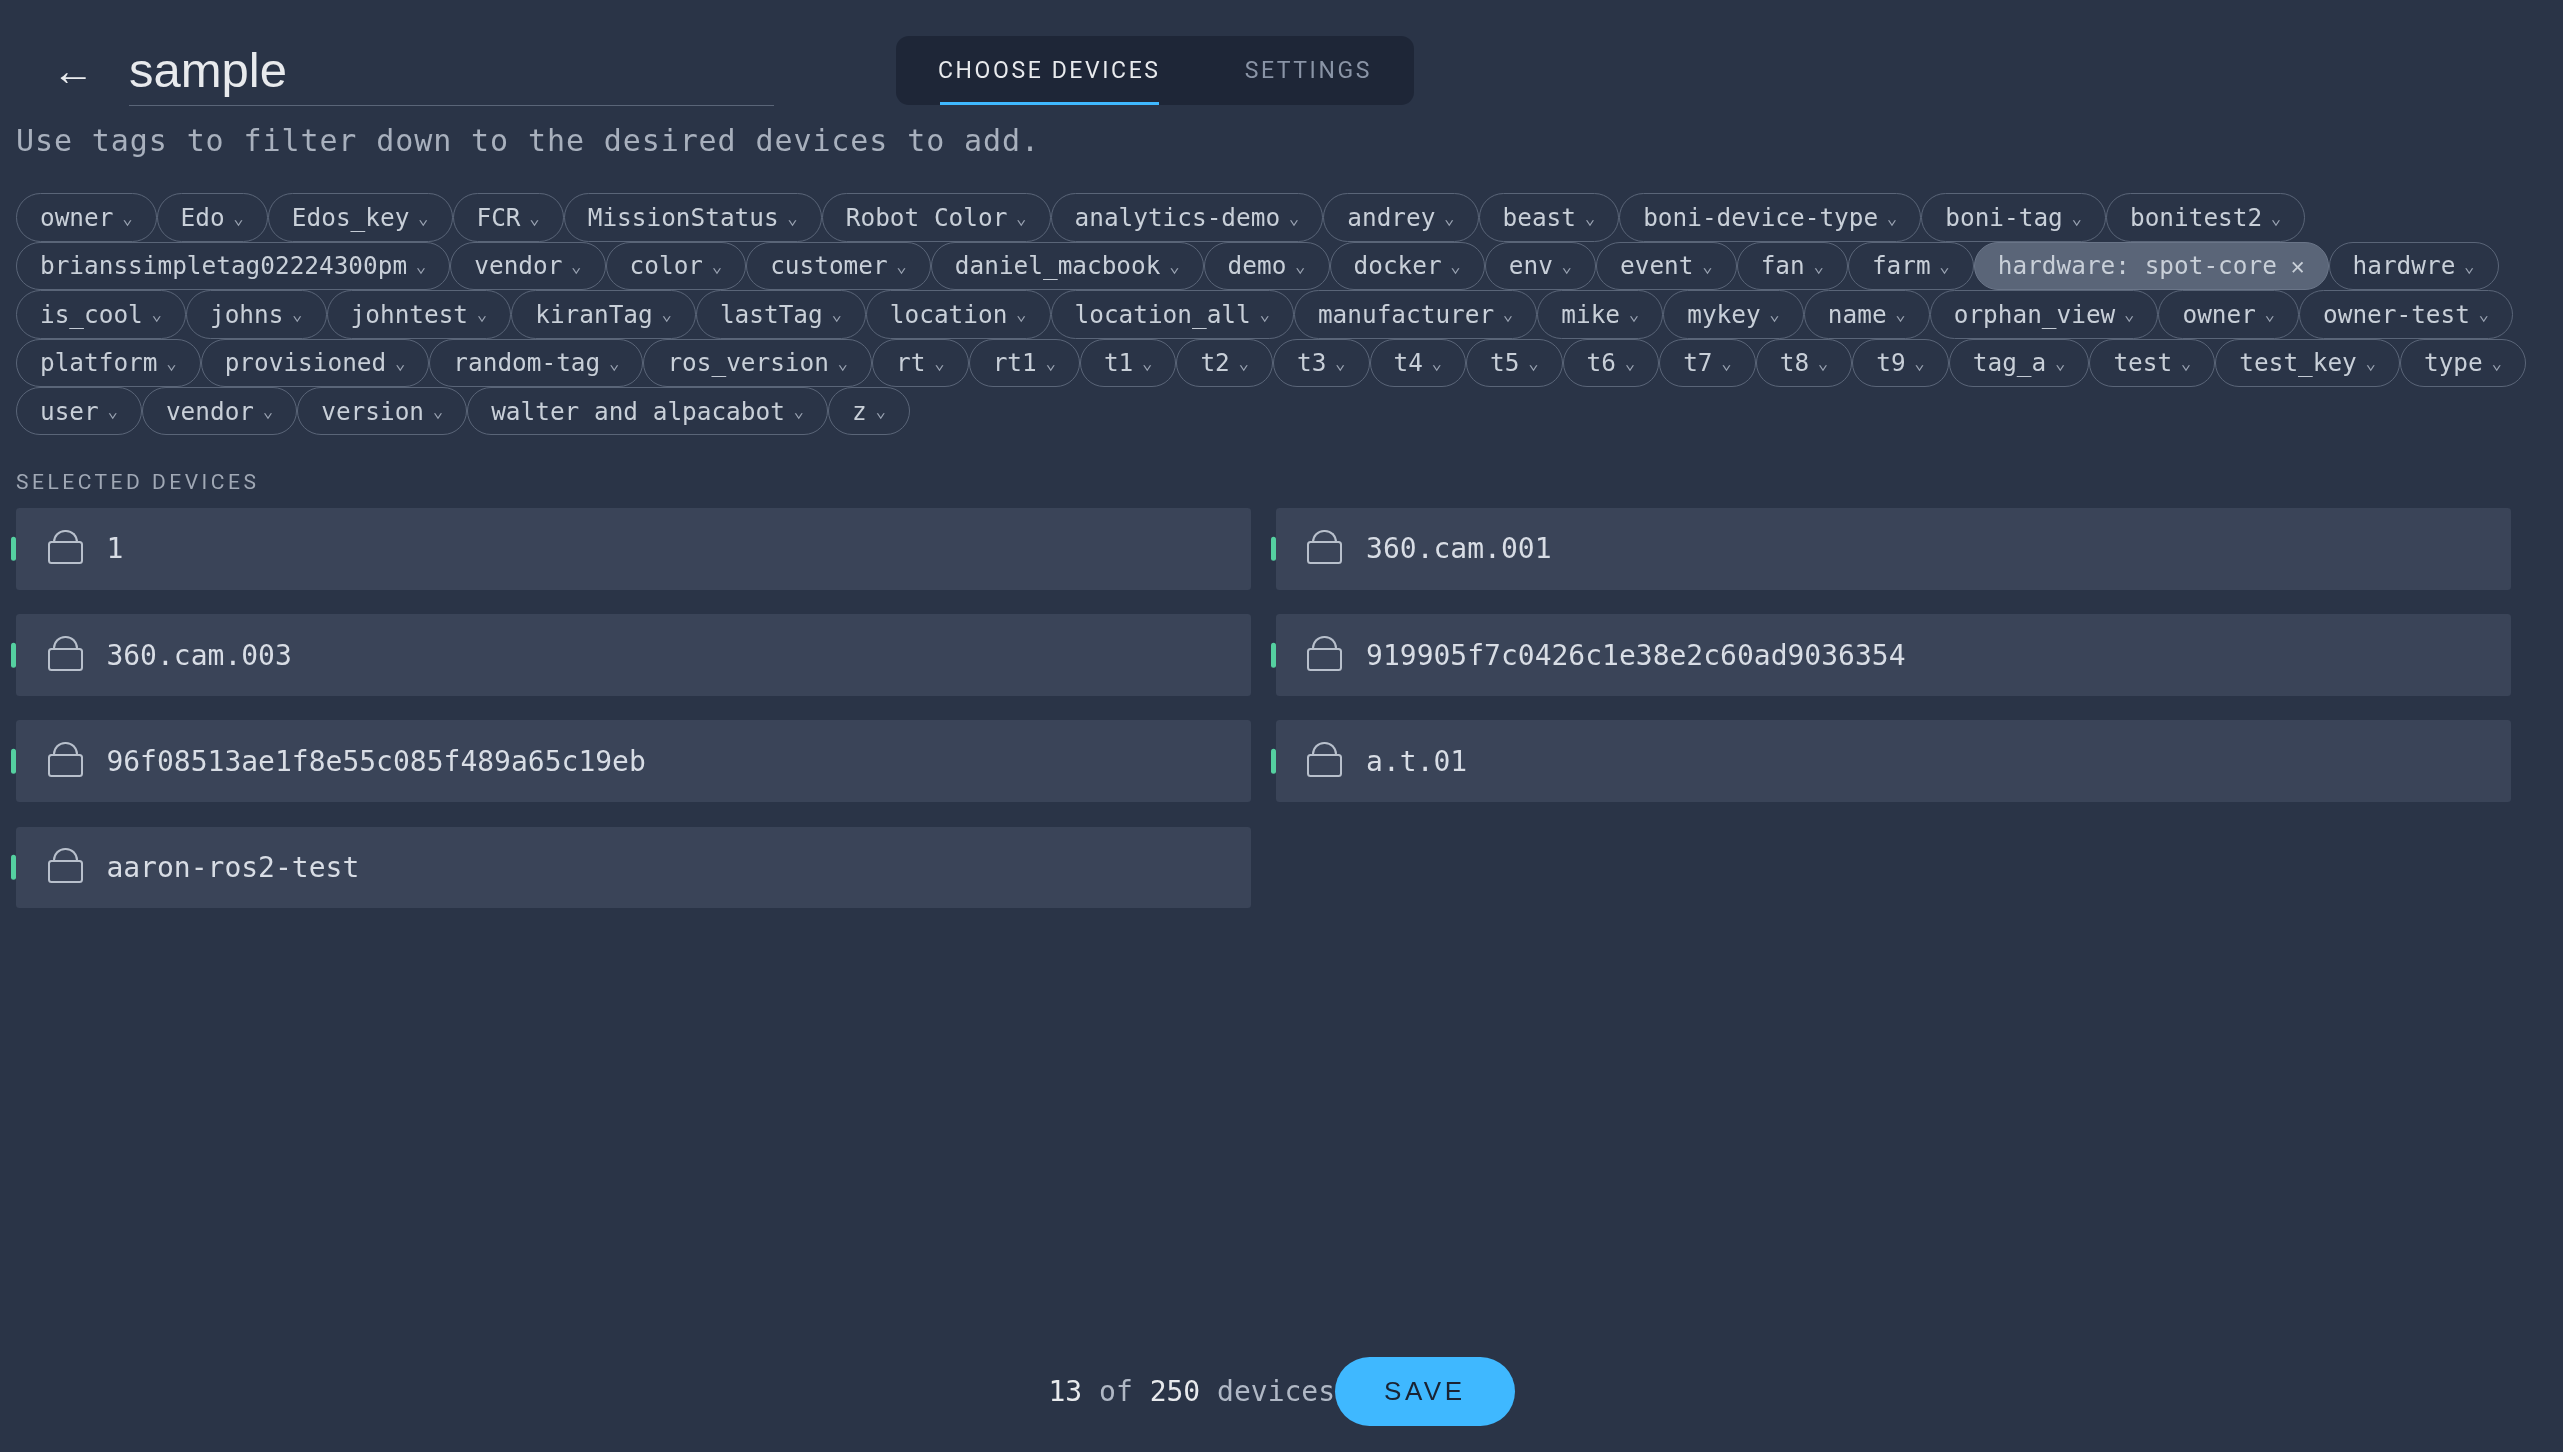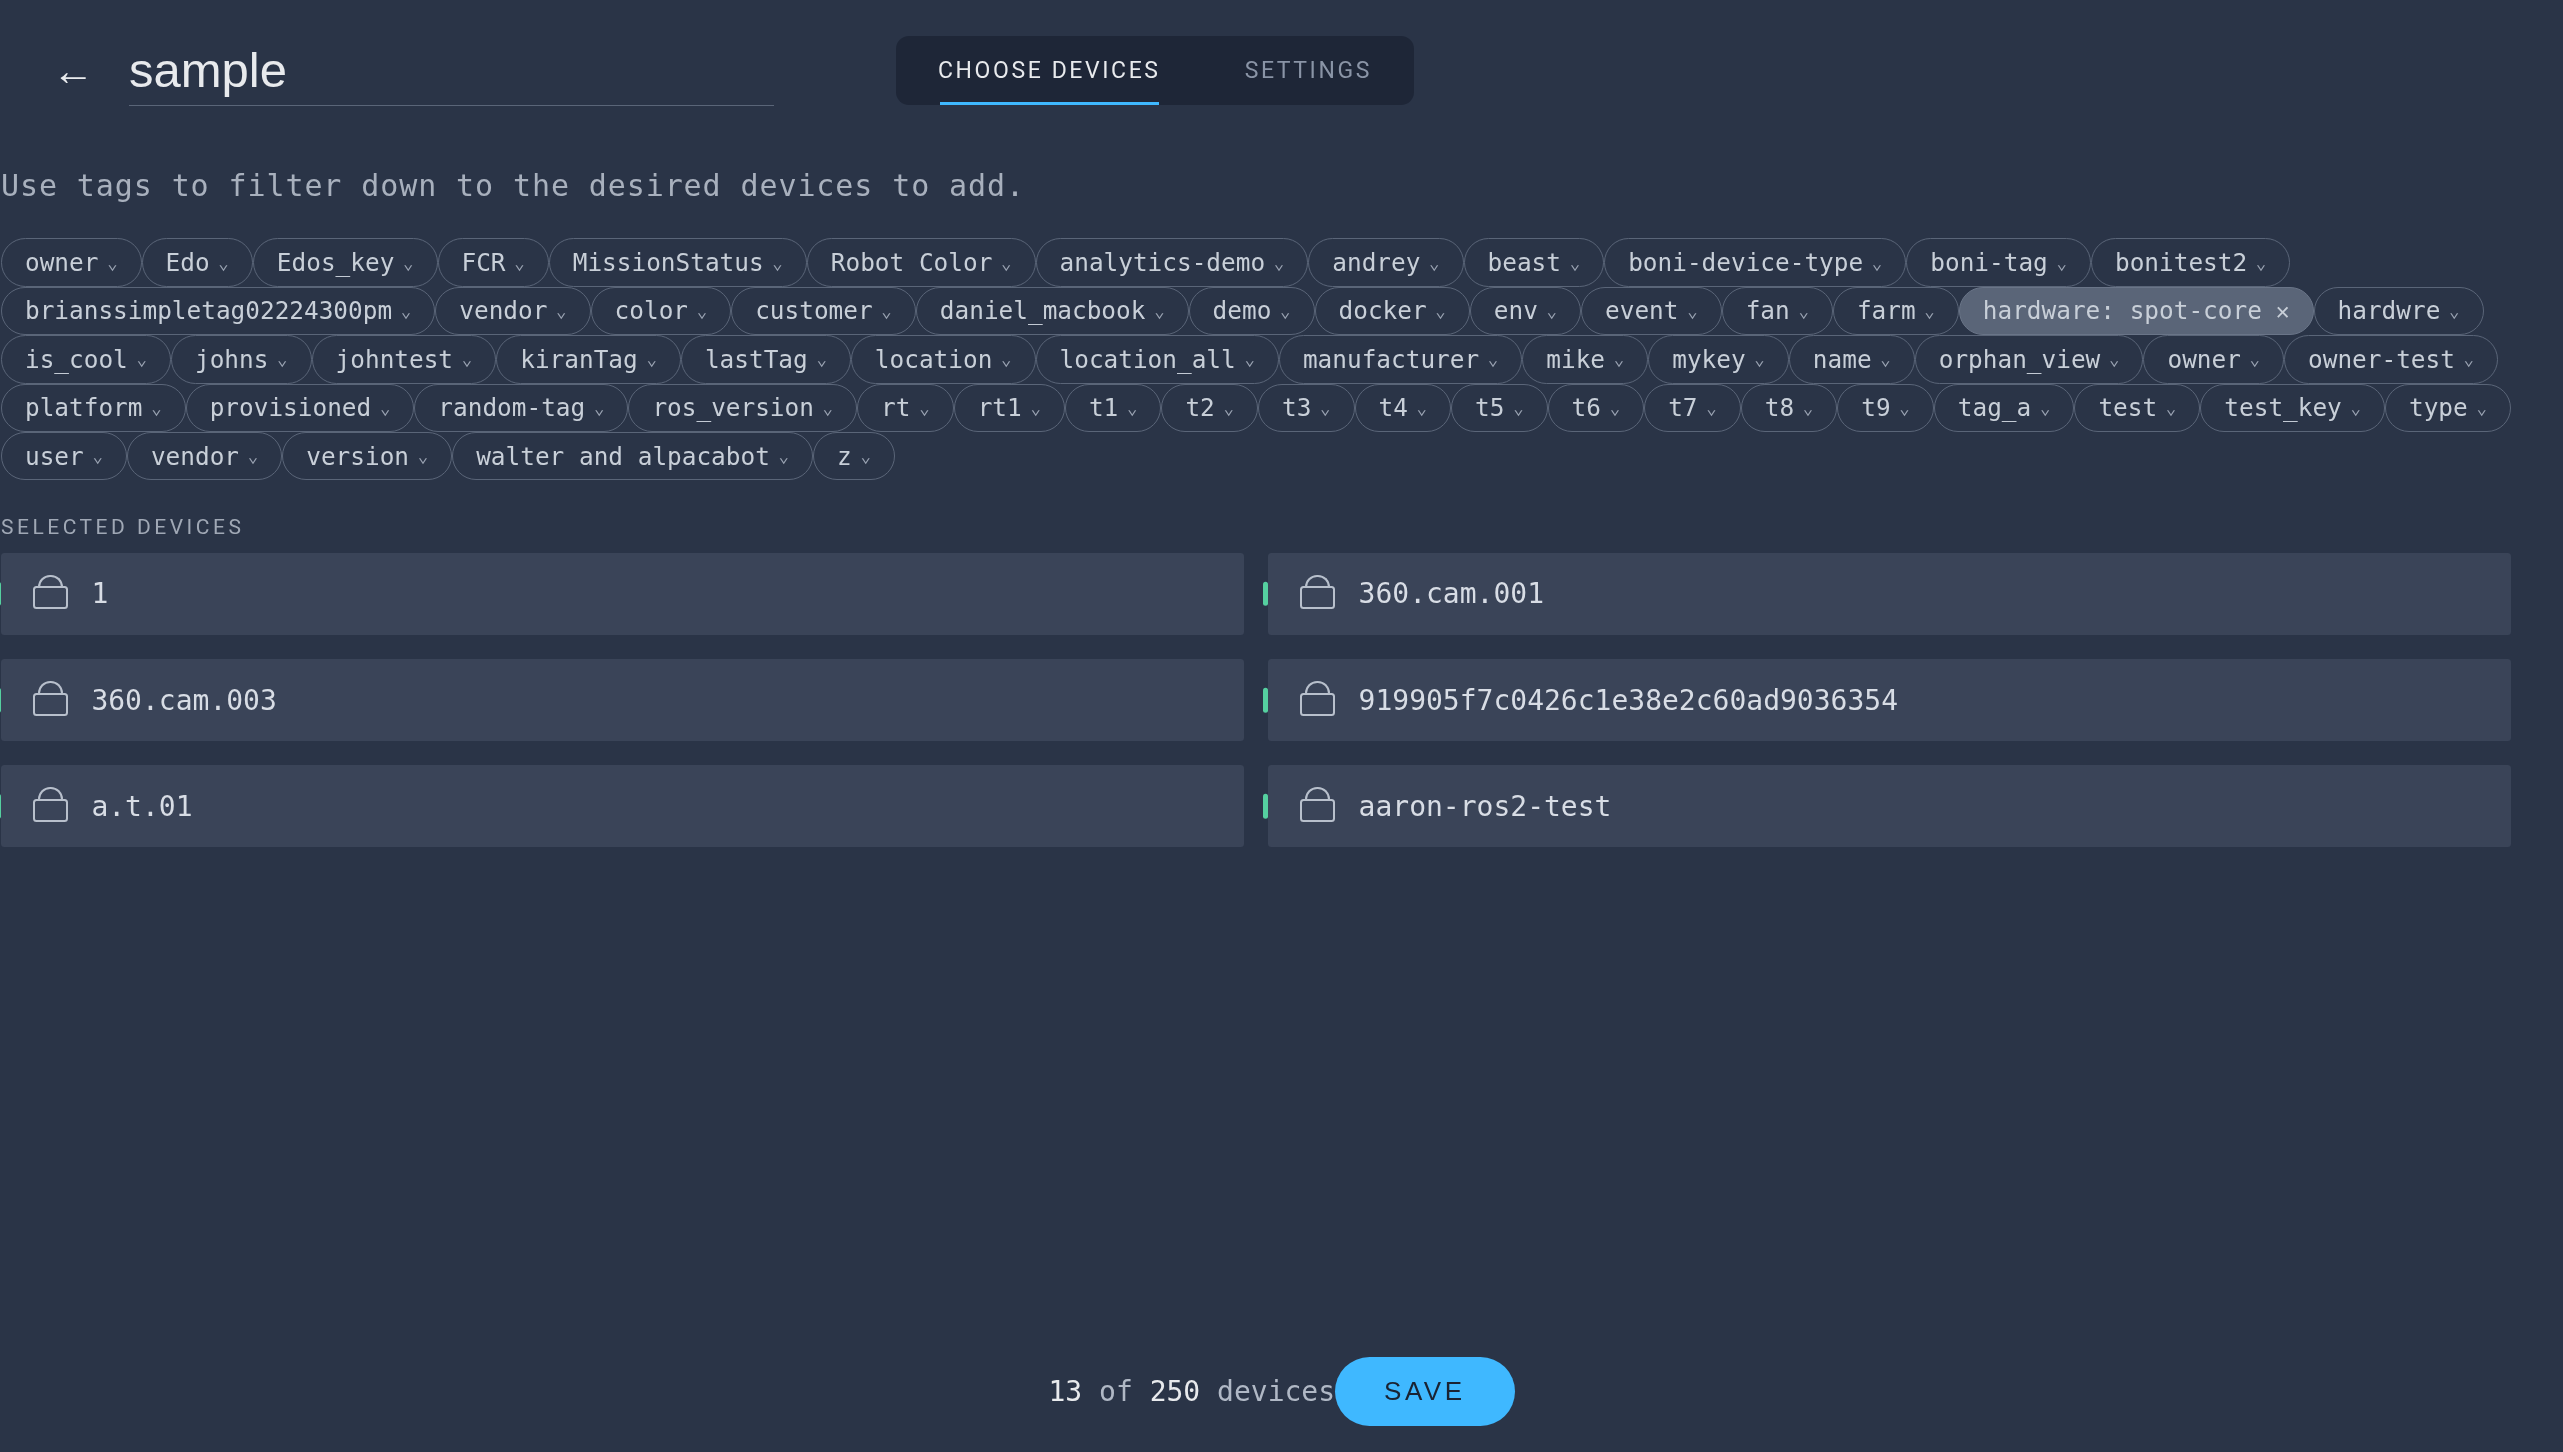--- a/index.html
+++ b/index.html
@@ -25,21 +25,21 @@
 .device-icon::before { content:""; position:absolute; bottom:0; left:3.5px; width:31px; height:19px; border:2.2px solid #b8c0cc; border-radius:3.5px; }
 .device-icon::after { content:""; position:absolute; top:-3.5px; left:8.7px; width:21px; height:10.5px; border:2.2px solid #b8c0cc; border-bottom:none; border-radius:12.2px 12.2px 0 0; }
 .content-scroll { height:calc(1452px - 192px - 122px); overflow-y:auto; padding-left:0; }
 .content-scroll::-webkit-scrollbar { width:12.2px; }
 .content-scroll::-webkit-scrollbar-track { background:#2a3447; }
 .content-scroll::-webkit-scrollbar-thumb { background:#5a6578; border-radius:8.7px; }
 .footer { position:fixed; bottom:0; left:0; right:0; height:122px; background:#2a3447; display:flex; align-items:center; justify-content:center; padding:0 52px; }
 .count { font-family:ui-monospace,Menlo,Consolas,monospace; font-size:28px; color:#b0b8c5; }
 .count .n { color:#e8eaed; }
 .save-btn { background:#3fb8ff; color:#1a2332; border:none; border-radius:174px; padding:19px 49px; font-size:26px; letter-spacing:3.5px; cursor:pointer; font-weight:500; }
-.main-pad { padding-left:1px;margin-top:45px; }
+.main-pad { padding-left:16px; }
 </style>
 </head>
 <body>
 
 <div class="top-bar">
   <span class="back-btn">←</span>
   <input class="title-input" value="sample" style="">
   <div class="tabs" id="tabs">
       <div class="tab active">CHOOSE DEVICES</div>
       <div class="tab">SETTINGS</div>
@@ -313,20 +313,24 @@
           <span class="device-icon"></span>
           <span>360.cam.001</span>
         </div>
         <div class="device-row">
           <span class="device-icon"></span>
           <span>360.cam.003</span>
         </div>
         <div class="device-row">
           <span class="device-icon"></span>
           <span>919905f7c0426c1e38e2c60ad9036354</span>
+        </div>
+        <div class="device-row">
+          <span class="device-icon"></span>
+          <span>96f08513ae1f8e55c085f489a65c19eb</span>
         </div>
         <div class="device-row">
           <span class="device-icon"></span>
           <span>a.t.01</span>
         </div>
         <div class="device-row">
           <span class="device-icon"></span>
           <span>aaron-ros2-test</span>
         </div>
       </div>

